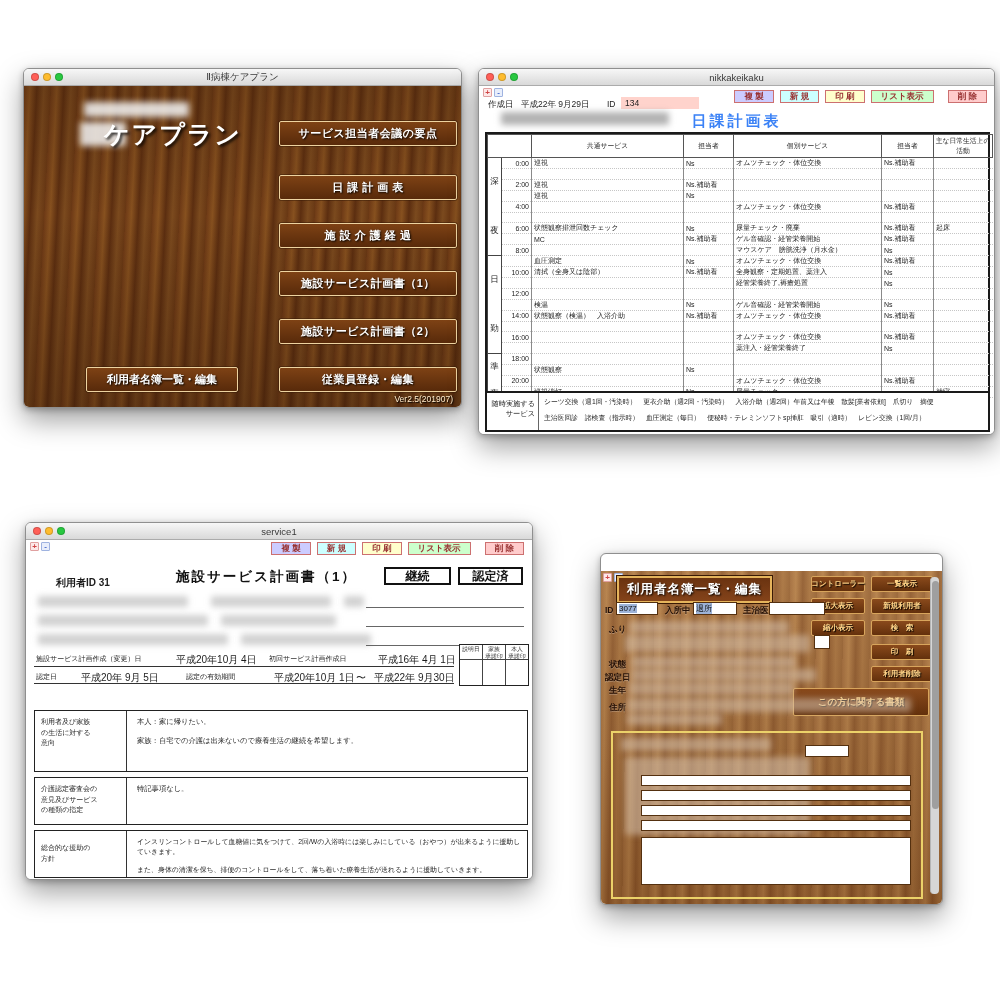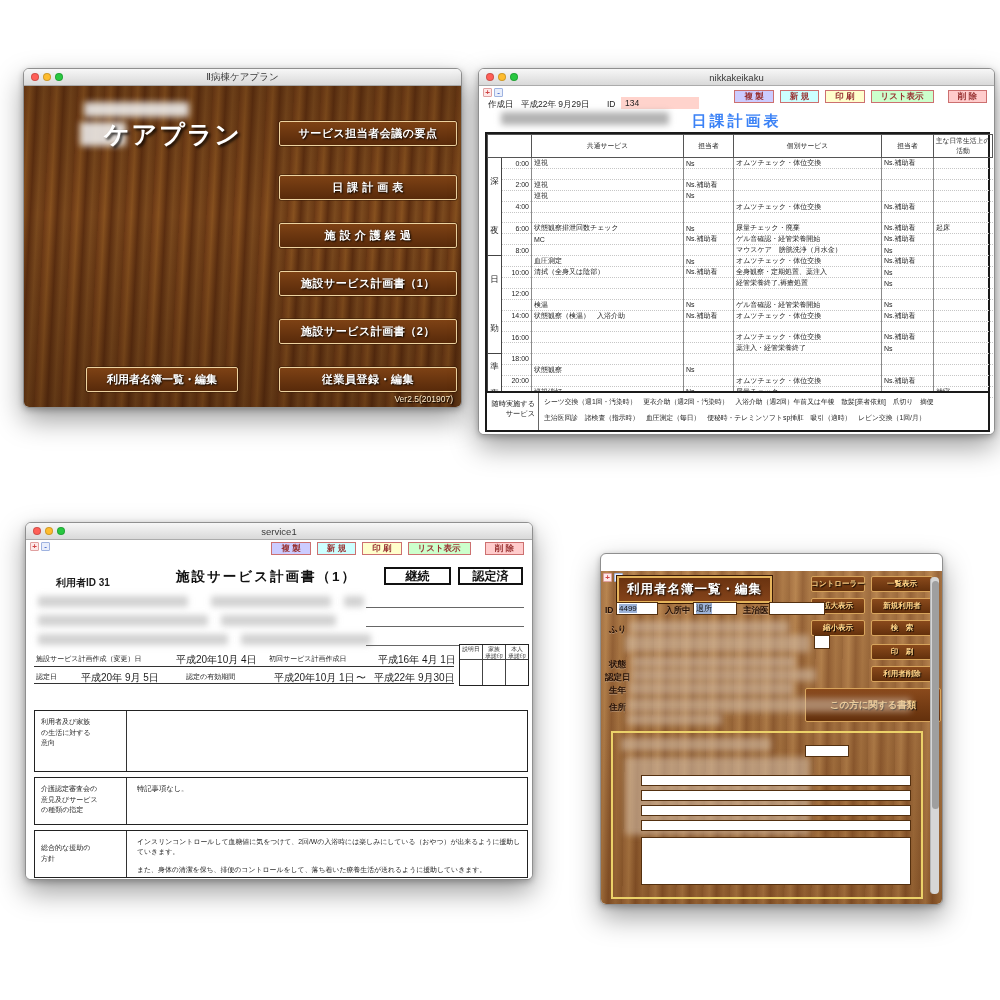--- a/index.html
+++ b/index.html
@@ -473,20 +473,24 @@
             <div></div>
             <div></div>
           </div>
       </div>
 
 
       <div class="sec-box" style="left:8px; top:170px; width:494px; height:62px;">
         <div class="sec-label pre">利用者及び家族
 の生活に対する
 意向</div>
+        <div class="sec-content">
+          <div>本人：家に帰りたい。</div>
+          <div>家族：自宅での介護は出来ないので療養生活の継続を希望します。</div>
+        </div>
       </div>
 
       <div class="sec-box" style="left:8px; top:237px; width:494px; height:48px;">
         <div class="sec-label pre">介護認定審査会の
 意見及びサービス
 の種類の指定</div>
         <div class="sec-content">
           <div>特記事項なし。</div>
         </div>
       </div>
@@ -511,25 +515,25 @@
       <div class="meibo-banner" style="left:16px; top:5px; width:155px; height:27px;">利用者名簿一覧・編集</div>
 
       <div class="meibo-btn" style="left:210px; top:5px;  width:54px; height:16px;">コントローラー</div>
       <div class="meibo-btn" style="left:270px; top:5px;  width:62px; height:16px;">一覧表示</div>
       <div class="meibo-btn" style="left:210px; top:27px; width:54px; height:16px;">拡大表示</div>
       <div class="meibo-btn" style="left:270px; top:27px; width:62px; height:16px;">新規利用者</div>
       <div class="meibo-btn" style="left:210px; top:49px; width:54px; height:16px;">縮小表示</div>
       <div class="meibo-btn" style="left:270px; top:49px; width:62px; height:16px;">検　索</div>
       <div class="meibo-btn" style="left:270px; top:73px; width:62px; height:16px;">印　刷</div>
       <div class="meibo-btn" style="left:270px; top:95px; width:62px; height:16px;">利用者削除</div>
-      <div class="meibo-btn" style="left:204px; top:117px; width:136px; height:34px; font-size:9.5px;">この方に関する書類</div>
+      <div class="meibo-btn" style="left:192px; top:117px; width:136px; height:28px; font-size:9.5px;">この方に関する書類</div>
 
       <span class="meibo-label" style="left:4px; top:34px;">ID</span>
       <div class="input-white" style="left:15px; top:31px; width:42px; height:13px;">
-          <span class="sel">4499</span>
+          <span class="sel">3077</span>
         </div>
       <span class="meibo-label" style="left:64px; top:34px;">入所中</span>
       <div class="input-white" style="left:92px; top:31px; width:44px; height:13px;">
           <span class="sel">退所</span>
         </div>
       <span class="meibo-label" style="left:142px; top:34px;">主治医</span>
       <div class="input-white" style="left:168px; top:31px; width:56px; height:13px;"></div>
 
       <span class="meibo-label" style="left:8px; top:53px;">ふり</span>
       <div class="blur blur-wood" style="left:28px; top:50px; width:160px; height:12px;"></div>

